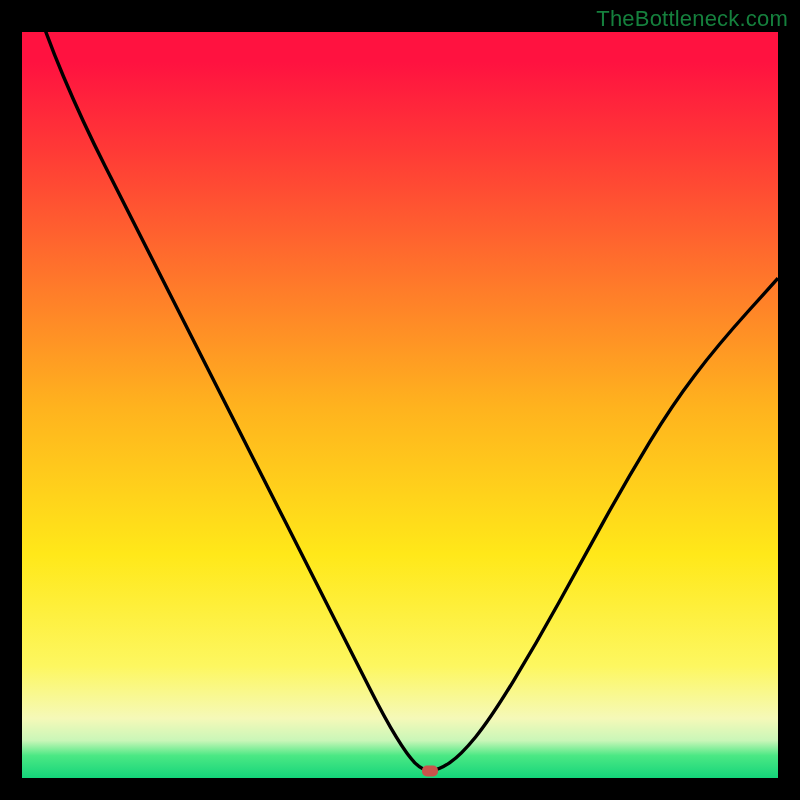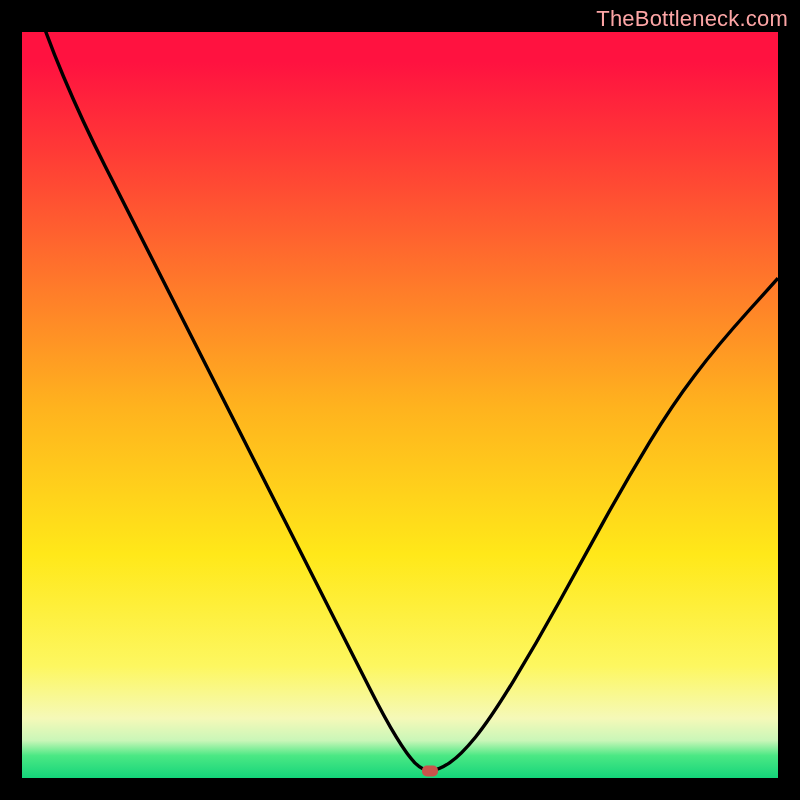--- a/index.html
+++ b/index.html
@@ -15,21 +15,21 @@
     position: absolute;
     left: 0; top: 0;
     width: 800px;
     height: 800px;
     background: #000;
   }
   .watermark {
     position: absolute;
     top: 6px;
     right: 12px;
-    color: #fca5a5;
+    color: #15803d;
     font-size: 22px;
     font-weight: 500;
     letter-spacing: 0.2px;
     user-select: none;
   }
   .plot {
     position: absolute;
     left: 22px;
     top: 32px;
     width: 756px;

